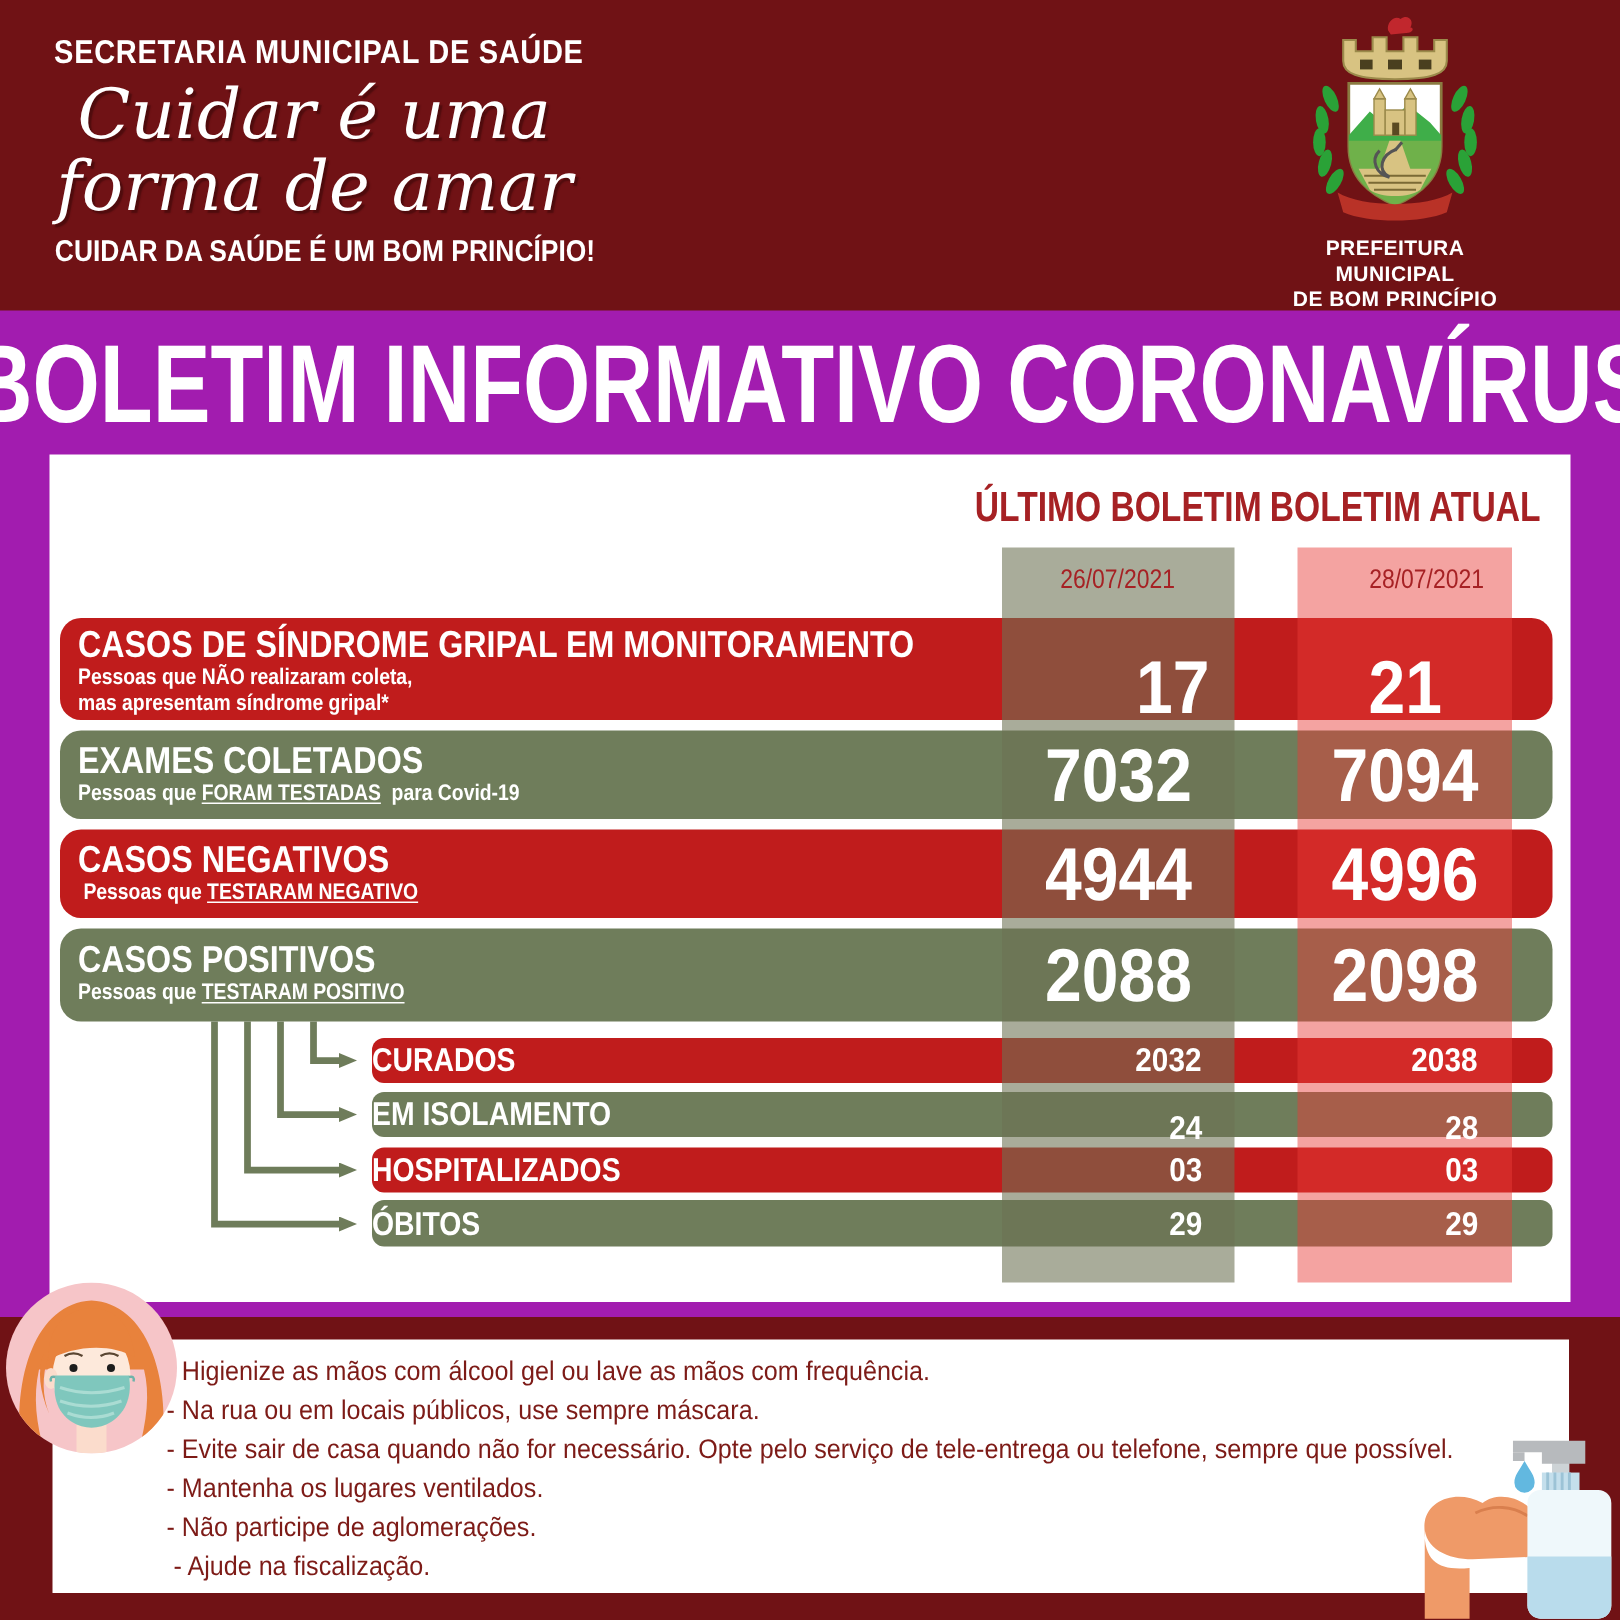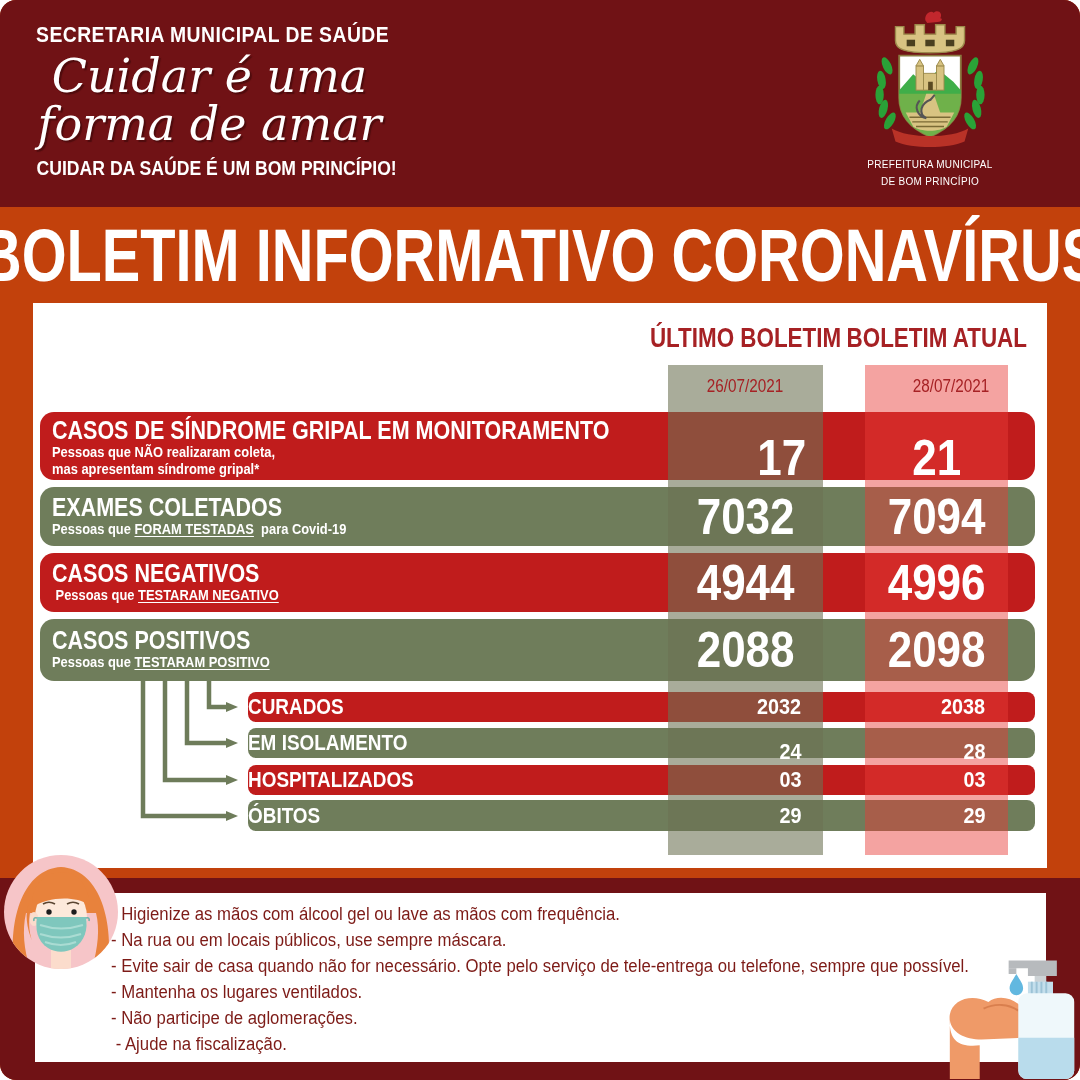--- a/index.html
+++ b/index.html
@@ -1,33 +1,33 @@
 <!DOCTYPE html>
 <html><head>
 <meta charset="utf-8">
 <style>
   html,body{margin:0;padding:0;}
-  .page{position:relative;width:1080px;height:1080px;background:#c2410c;overflow:hidden;
-        font-family:"Liberation Sans",sans-serif;border-radius:16px;}
+  .page{position:relative;width:1080px;height:1080px;background:#a21caf;overflow:hidden;
+        font-family:"Liberation Sans",sans-serif;}
   .cx-l{display:inline-block;white-space:pre;transform:scaleX(.86);transform-origin:left center;}
   .cx-c{display:inline-block;white-space:pre;transform:scaleX(.85);transform-origin:center center;}
   .cx-r{display:inline-block;white-space:pre;transform:scaleX(.9);transform-origin:right center;}
 
   
   .top-band{position:absolute;left:0;top:0;width:1080px;height:207px;background:#701215;}
   .top-left{position:absolute;left:12px;top:12px;width:395px;text-align:center;color:#fff;}
   .secretaria{margin-top:10px;font-size:22px;font-weight:bold;letter-spacing:.5px;}
   .secretaria .cx-c{transform:scaleX(.88);}
   .script-line{font-family:"DejaVu Serif",serif;font-style:italic;font-size:46px;line-height:48px;
                text-shadow:2px 2px 1px rgba(40,5,5,.45);}
   .script-wrap{margin-top:4px;}
   .slogan{margin-top:9px;font-size:20px;font-weight:bold;}
   .slogan .cx-c{transform:scaleX(.88);}
   .top-right{position:absolute;left:845px;top:8px;width:170px;text-align:center;color:#fff;}
-  .logo-caption{font-size:10px;font-weight:normal;line-height:17px;letter-spacing:.3px;margin-top:4px;}
+  .logo-caption{font-size:14px;font-weight:bold;line-height:17px;letter-spacing:.3px;margin-top:4px;}
 
   
   .main-title{position:absolute;left:0;top:208px;width:1080px;height:95px;display:flex;
               align-items:center;justify-content:center;color:#fff;font-size:74px;font-weight:bold;}
   .main-title .cx-c{transform:scaleX(.78);}
 
   
   .card{position:absolute;left:33px;top:303px;width:1014px;height:565px;background:#fff;}
   .strip{position:absolute;top:62px;height:490px;z-index:2;}
   .strip-left{left:635px;width:155px;background:rgba(109,114,83,.59);}

